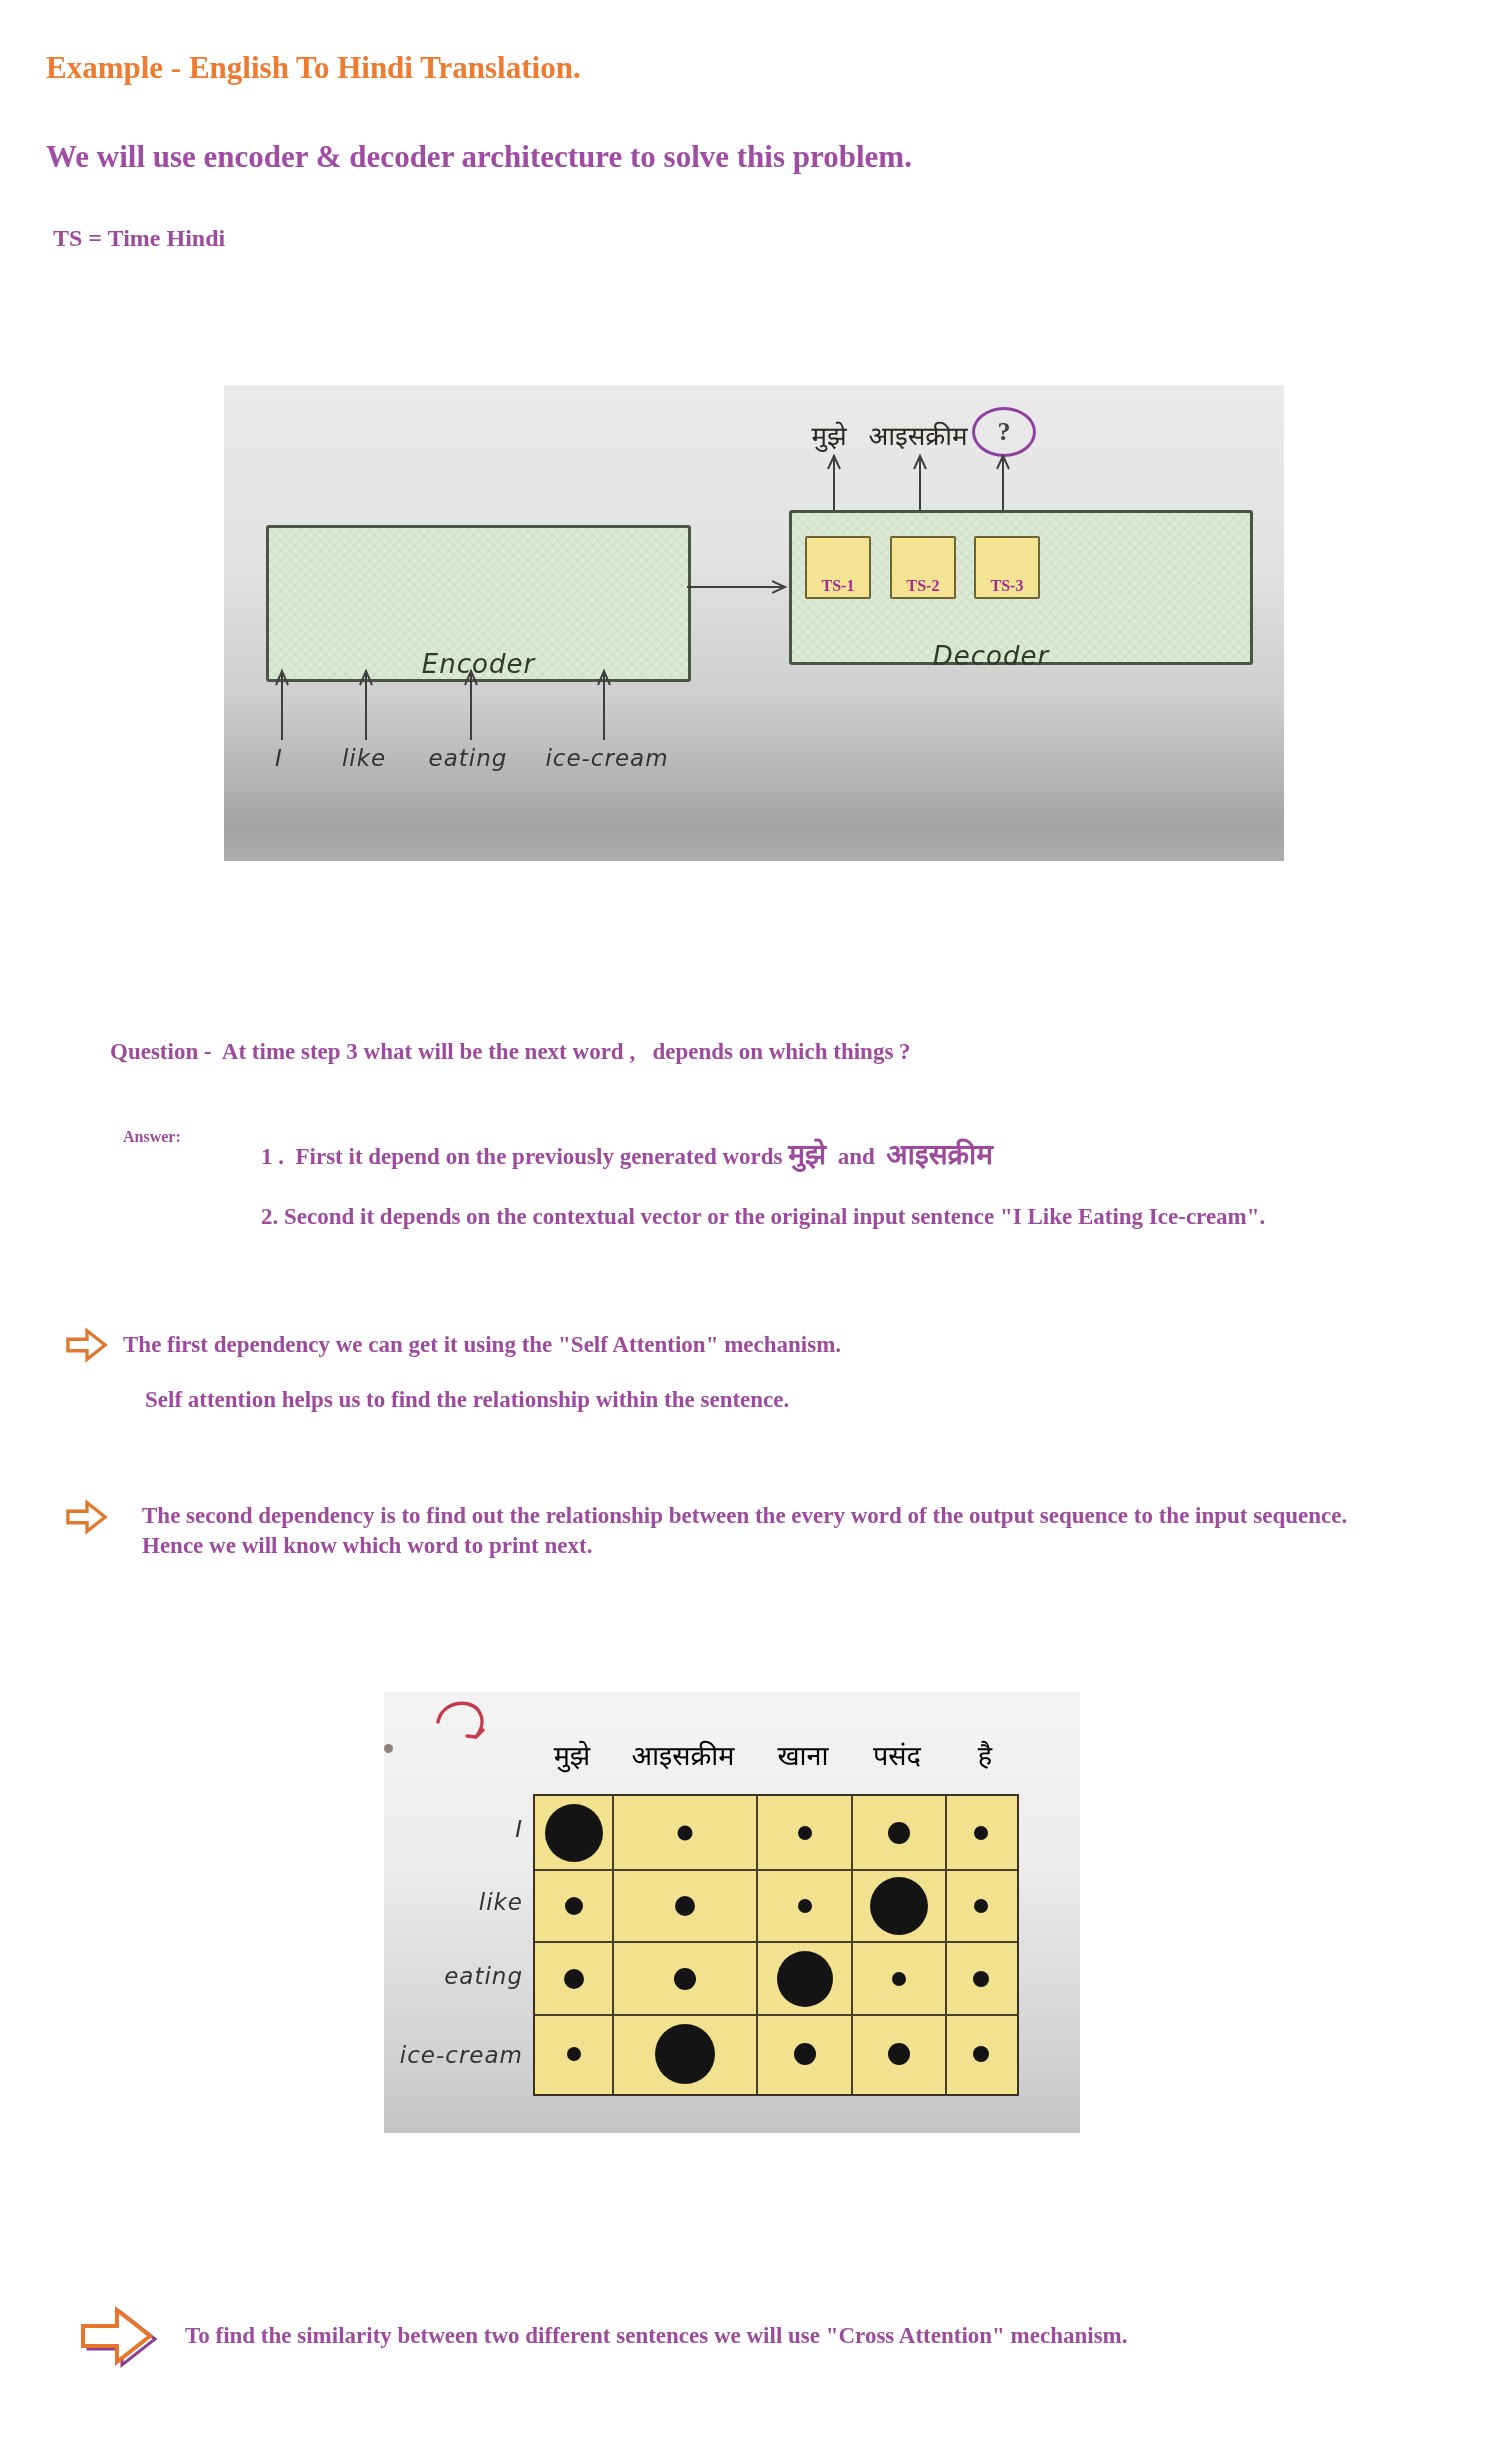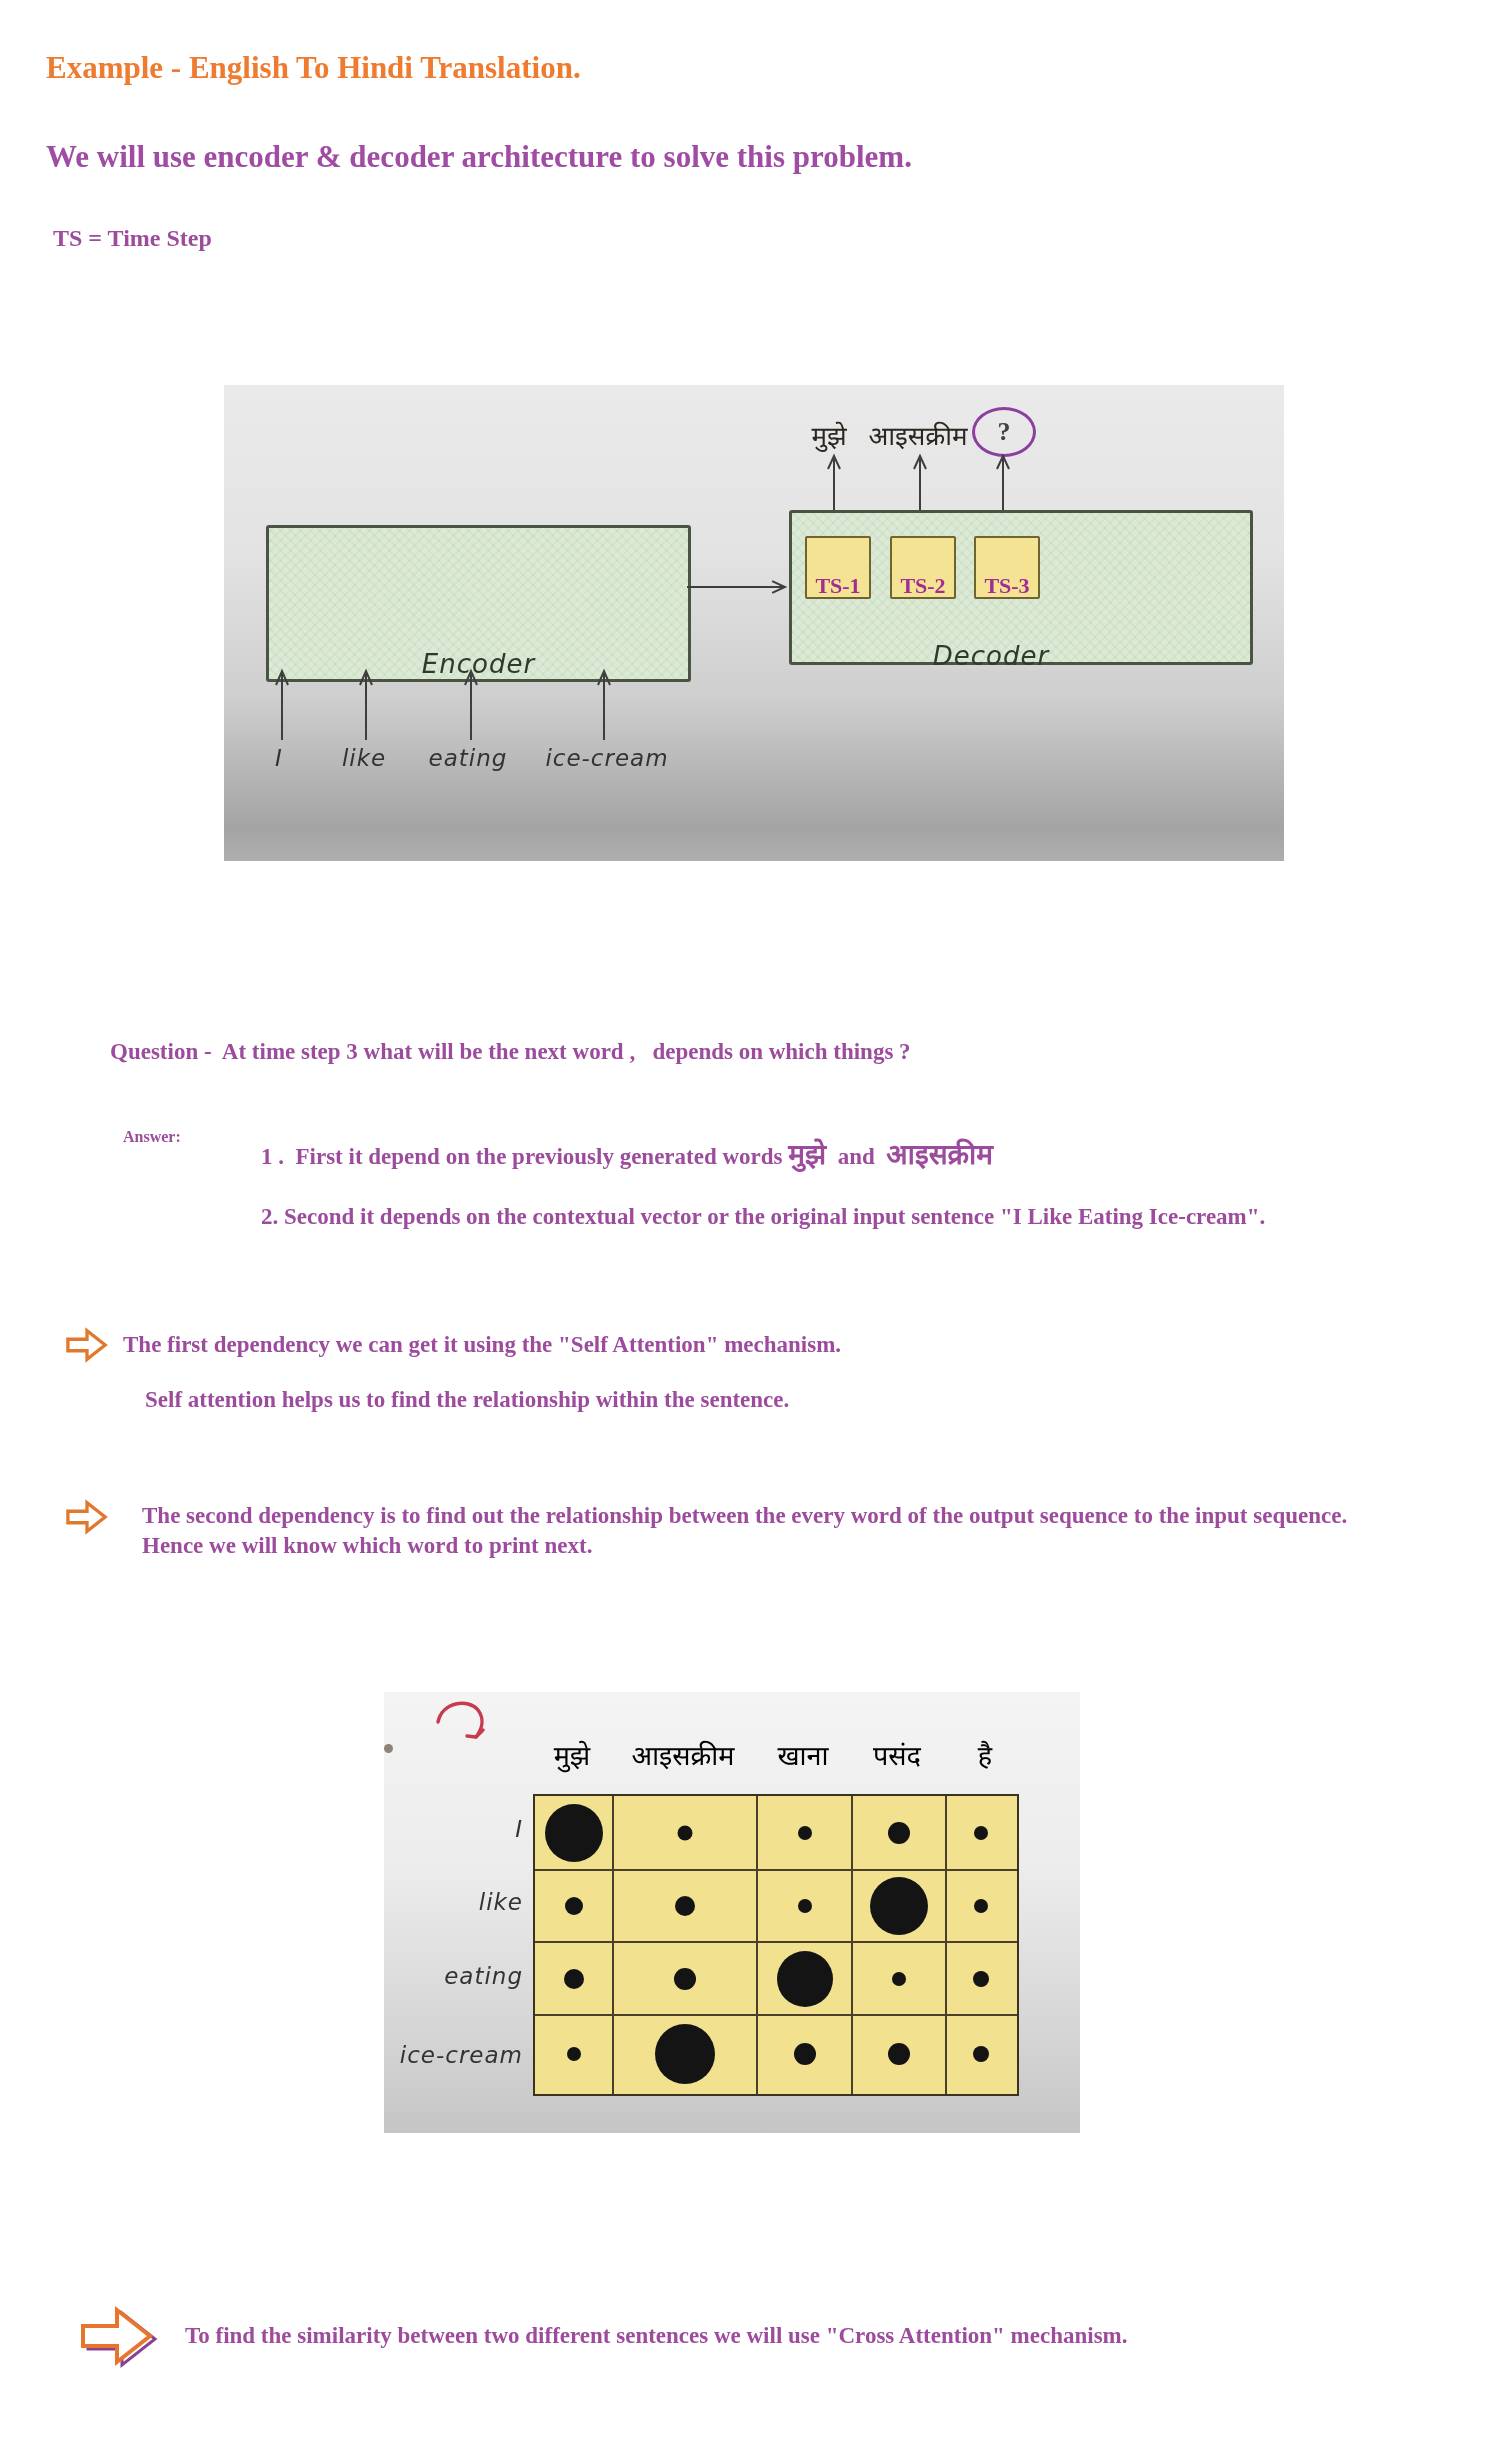--- a/index.html
+++ b/index.html
@@ -19,21 +19,21 @@
 
   
   #dia1{left:224px;top:385px;width:1060px;height:476px;
         background:linear-gradient(180deg,#eaeaea 0%,#e3e3e3 35%,#cfcfcf 65%,#a4a4a4 93%,#aeaeae 100%);}
   .greenbox{position:absolute;background-color:#DCEAD5;border:3px solid #4A5442;border-radius:3px;
         background-image:repeating-linear-gradient(45deg,rgba(110,150,110,0.08) 0 2px,transparent 2px 7px),
                          repeating-linear-gradient(-45deg,rgba(110,150,110,0.08) 0 2px,transparent 2px 7px);}
   .handw{font-family:"DejaVu Sans",sans-serif;font-style:italic;color:#2F3A2B;letter-spacing:1px;}
   .tschip{position:absolute;width:62px;height:59px;background:#F3E392;border:2px solid #6F6430;border-radius:2px;
           display:flex;align-items:center;justify-content:center;}
-  .tschip span{font-family:"Liberation Serif",serif;font-weight:bold;font-size:22px;color:#A22B94;margin-top:37px;}
+  .tschip span{font-family:"Liberation Serif",serif;font-weight:bold;font-size:16px;color:#A22B94;margin-top:37px;}
   .hindi{font-family:"DejaVu Sans",sans-serif;color:#2B2620;}
   .inword{position:absolute;transform:translateX(-50%);font-family:"DejaVu Sans",sans-serif;font-style:italic;
           font-size:23px;color:#333333;letter-spacing:1px;}
   .qcircle{position:absolute;width:58px;height:44px;border:3px solid #8C3F9E;border-radius:50%;
            display:flex;align-items:center;justify-content:center;font-weight:bold;font-size:26px;color:#414141;
            font-family:"Liberation Serif",serif;}
 
   
   #qa-q{left:110px;top:1039px;font-size:23px;}
   #qa-a{left:123px;top:1128px;font-size:16px;}
@@ -60,21 +60,21 @@
 
   svg{display:block;}
 </style>
 </head>
 <body>
 
 <div id="page">
 
   <div class="abs serifb orange nowrap" id="h-title">Example - English To Hindi Translation.</div>
   <div class="abs serifb nowrap" id="h-sub">We will use encoder &amp; decoder architecture to solve this problem.</div>
-  <div class="abs serifb purple nowrap" id="h-note">TS = Time Step</div>
+  <div class="abs serifb purple nowrap" id="h-note">TS = Time Hindi</div>
 
   <div class="abs" id="dia1">
 
     <span class="abs hindi" style="left:605px;top:32px;font-size:26px;transform:translateX(-50%);">मुझे</span>
     <span class="abs hindi" style="left:694px;top:32px;font-size:26px;transform:translateX(-50%);">आइसक्रीम</span>
     <div class="qcircle" style="left:748px;top:22px;">
       <span>?</span>
     </div>
 
     <svg class="abs" style="left:603px;top:68px;" width="14" height="60" viewBox="0 0 14 60">

